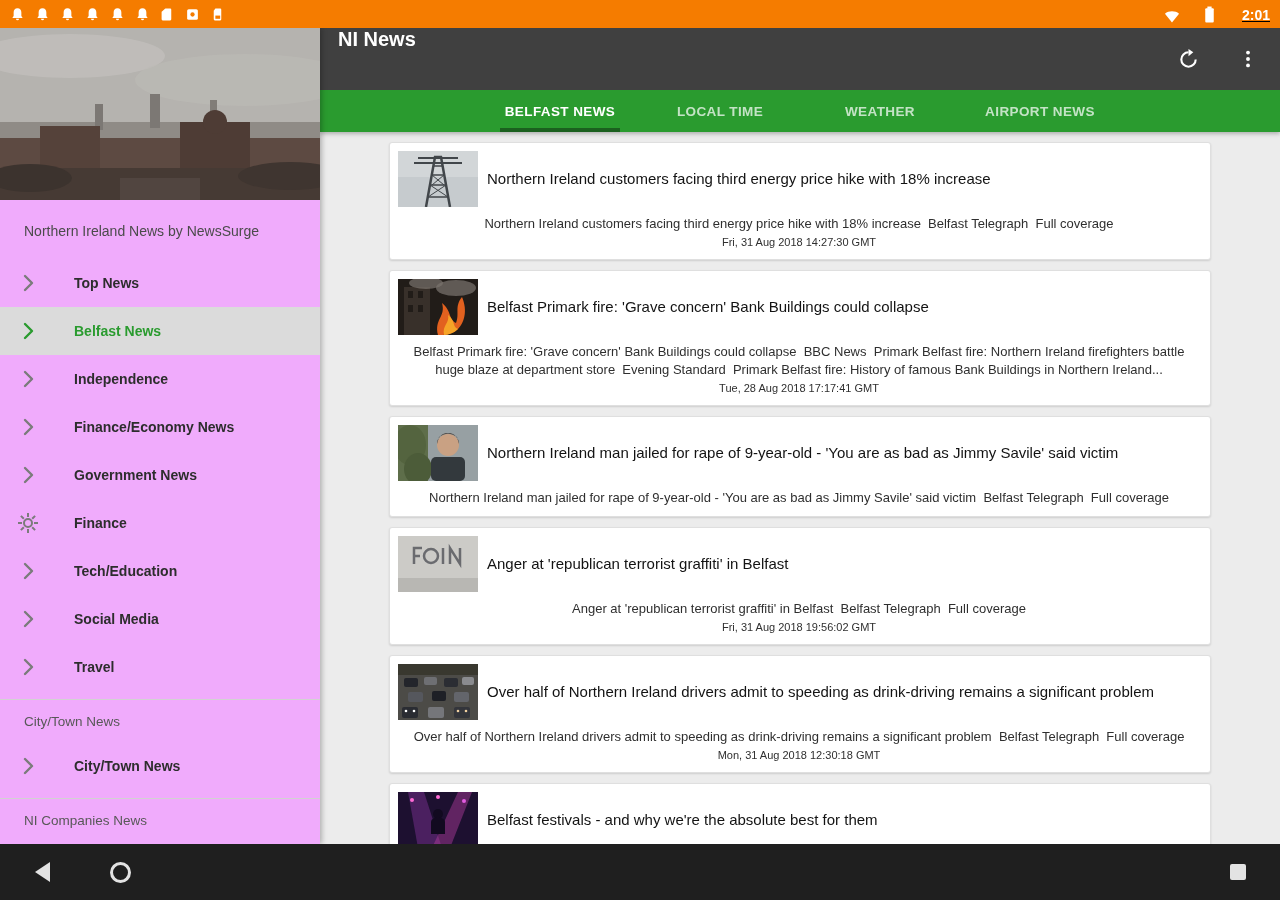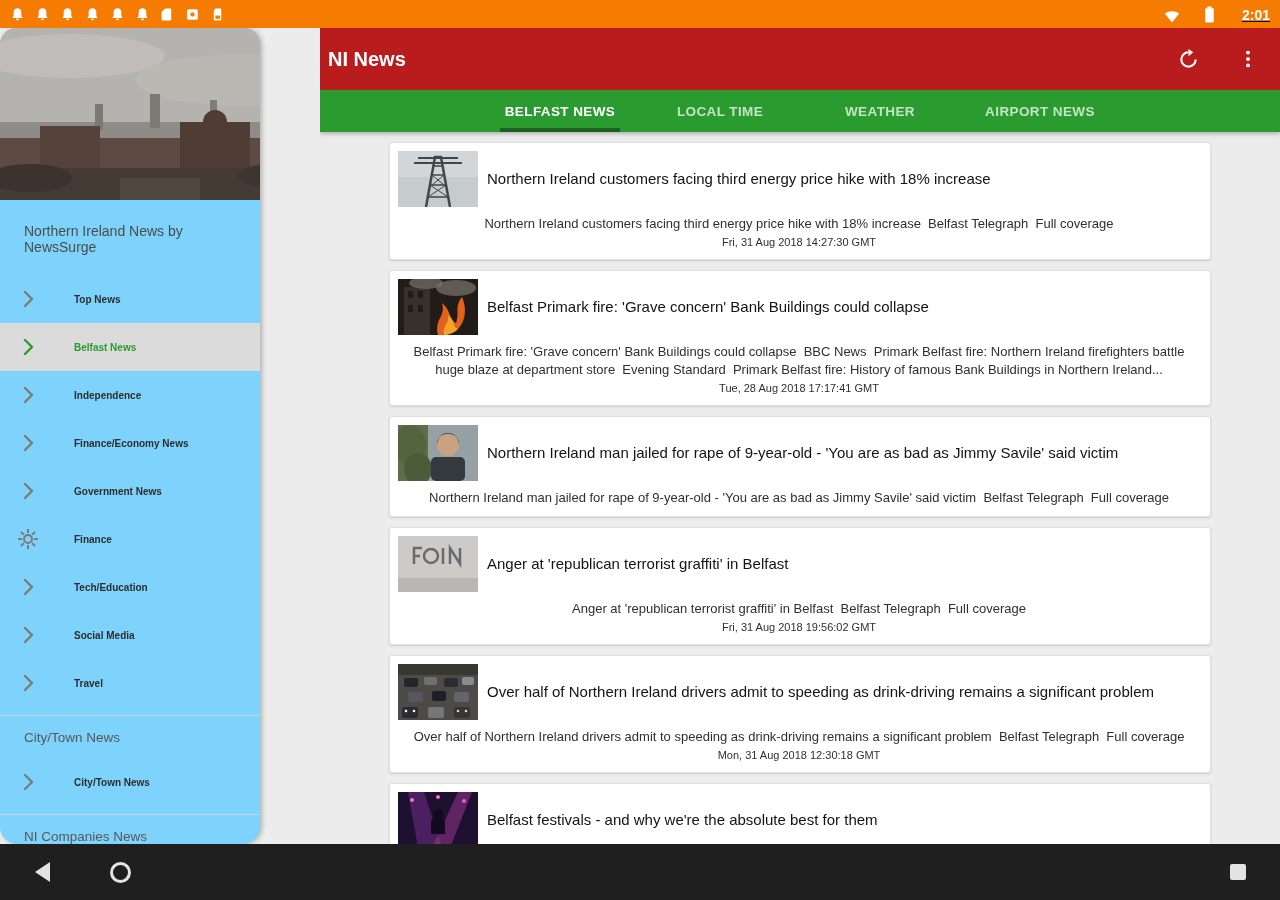--- a/index.html
+++ b/index.html
@@ -17,35 +17,35 @@
   .bottom-nav{position:absolute;left:0;right:0;bottom:0;height:56px;background:#1f1f1f;z-index:40;}
   .nav-btn{position:absolute;top:0;height:56px;width:48px;display:flex;align-items:center;justify-content:center;cursor:pointer;}
   .nav-back{left:18px;}
   .nav-home{left:96px;}
   .nav-recents{right:18px;}
   .tri-back{width:0;height:0;border-top:10px solid transparent;border-bottom:10px solid transparent;border-right:15px solid #e3e3e3;}
   .circ-home{width:21px;height:21px;border:3px solid #e3e3e3;border-radius:50%;}
   .sq-recents{width:16px;height:16px;background:#e3e3e3;border-radius:2px;}
 
   
-  .sidebar{position:absolute;left:0;top:28px;width:260px;bottom:56px;background:#7dd3fc;overflow:hidden;box-shadow:2px 0 5px rgba(0,0,0,0.25);z-index:20;border-radius:17px;}
+  .sidebar{position:absolute;left:0;top:28px;width:320px;bottom:56px;background:#f0abfc;overflow:hidden;box-shadow:2px 0 5px rgba(0,0,0,0.25);z-index:20;}
   .drawer-photo{width:320px;height:172px;display:block;}
   .drawer-app-name{padding:23px 16px 20px 24px;font-size:14px;color:#4b4b4b;}
   .nav-item{height:48px;display:flex;align-items:center;padding-left:16px;cursor:pointer;}
   .nav-item .chev{width:24px;height:24px;color:#7b7b7b;flex:none;}
-  .nav-item .lbl{margin-left:34px;font-size:10px;font-weight:bold;color:#2d2d2d;}
+  .nav-item .lbl{margin-left:34px;font-size:14px;font-weight:bold;color:#2d2d2d;}
   .nav-item.selected{background:#DBDBDB;}
   .nav-item.selected .chev{color:#2A9B2F;}
   .nav-item.selected .lbl{color:#2A9B2F;}
   .section-hd{margin-top:8px;border-top:1px solid #d2d2d2;padding:14px 16px 13px 24px;font-size:13.5px;color:#585858;}
 
   
   .main{position:absolute;left:320px;top:28px;right:0;bottom:56px;background:#ececec;overflow:hidden;z-index:10;}
   .app-bar-wrap{position:absolute;top:0;left:0;right:0;z-index:5;box-shadow:0 2px 4px rgba(0,0,0,0.25);}
-  .app-bar{height:62px;background:#b91c1c;position:relative;display:flex;align-items:center;padding:0 8px;}
+  .app-bar{height:62px;background:#404040;position:relative;display:flex;align-items:flex-start;padding:0 18px;}
   .app-title{color:#fff;font-size:20px;font-weight:bold;}
   .ab-actions{position:absolute;right:12px;top:0;height:62px;display:flex;align-items:center;gap:20px;}
   .ab-btn{width:40px;height:40px;display:flex;align-items:center;justify-content:center;cursor:pointer;}
   .tab-bar{height:42px;background:#2A9B2F;display:flex;padding:0 160px;}
   .tab{flex:1;display:flex;align-items:center;justify-content:center;color:rgba(255,255,255,0.72);font-size:13.5px;font-weight:bold;letter-spacing:0.4px;position:relative;cursor:pointer;white-space:nowrap;}
   .tab.selected{color:#fff;}
   .tab .ind{display:none;}
   .tab.selected .ind{display:block;position:absolute;bottom:0;left:20px;right:20px;height:4px;background:#1B601F;}
 
   .content{position:absolute;top:104px;left:0;right:0;bottom:0;overflow:hidden;padding:10px 69px 0;text-align:center;}

